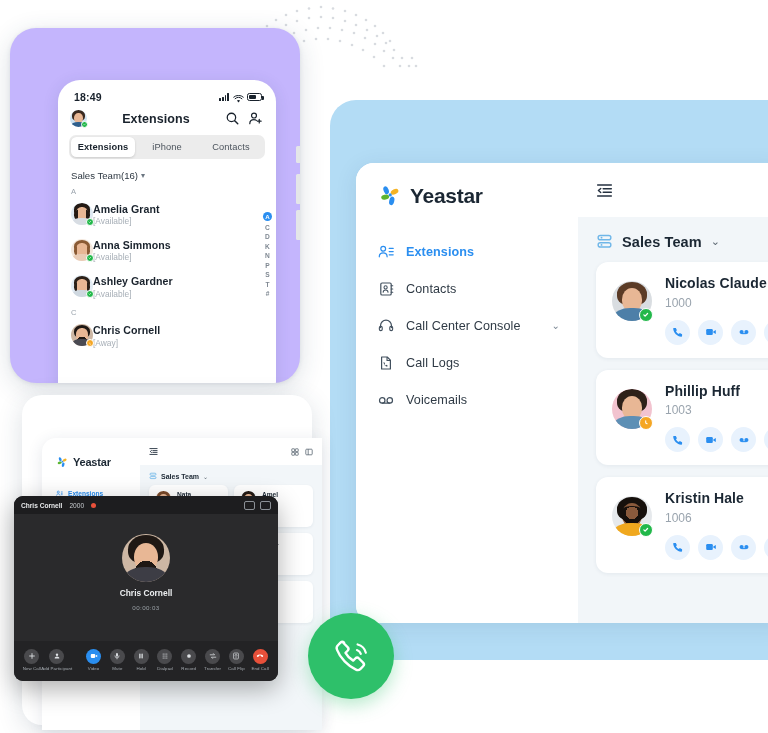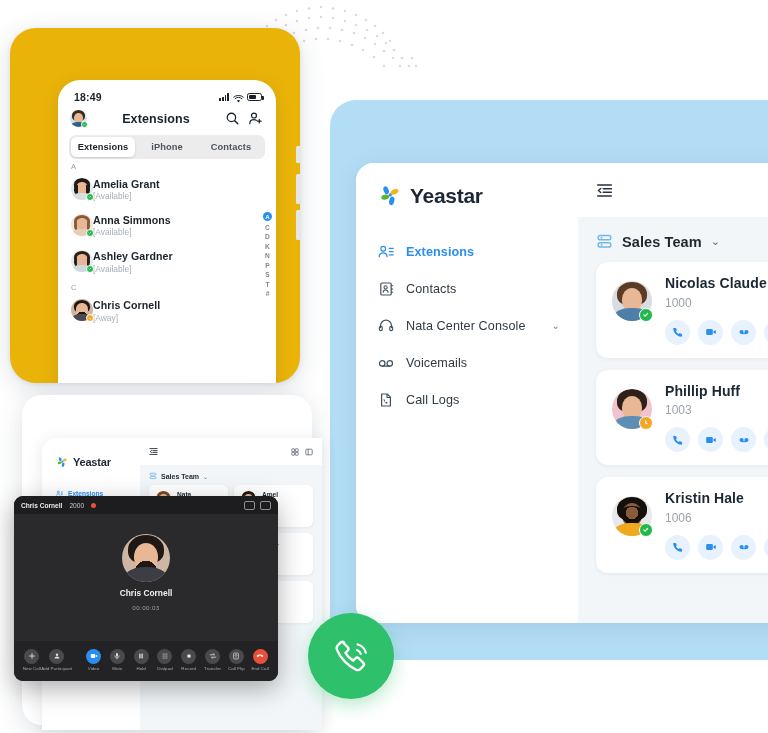--- a/index.html
+++ b/index.html
@@ -11,21 +11,21 @@
   }
   #stage { position: relative; width: 768px; height: 733px; background:#fff; }
 
   
   .dot-arc { position:absolute; left:226px; top:2px; width:196px; height:72px; }
   .dot-arc svg { display:block; }
 
   
   .phone {
     position:absolute; left:10px; top:28px; width:290px; height:355px;
-    background:#eab308; border-radius:26px;
+    background:#c4b5fd; border-radius:26px;
     box-shadow: 0 6px 26px rgba(40,60,90,.16), 0 1px 4px rgba(40,60,90,.10);
     overflow:hidden;
   }
   .phone-inner {
     position:absolute; left:48px; top:52px; width:218px; height:330px;
     background:#fff; border-radius:22px 22px 0 0;
     box-shadow: 0 3px 16px rgba(40,60,90,.13);
     overflow:hidden;
   }
   .statusbar {
@@ -57,21 +57,21 @@
   .badge.away   { background:#f5a623; }
   .badge.busy   { background:#e64545; }
   .badge svg { width:62%; height:62%; display:block; }
 
   .ph-tabs {
     margin:0 11px; background:#ececec; border-radius:7px; padding:2px;
     display:flex; gap:0;
   }
   .ph-tab {
     flex:1; text-align:center; font-size:9.3px; color:#4c545d; padding:5px 0 5px;
-    border-radius:5.5px; letter-spacing:.1px;font-weight:bold;
+    border-radius:5.5px; letter-spacing:.1px;
   }
   .ph-tab.active { background:#fff; color:#19222c; font-weight:600;
     box-shadow:0 1px 2.5px rgba(0,0,0,.14); }
 
   .ph-group { padding:11px 13px 3px; font-size:9.6px; color:#2d3741; display:flex; align-items:center; gap:3px;}
   .ph-group .chev{font-size:8px;color:#6b7681;}
   .ph-letter { padding:3px 13px 1px; font-size:7.6px; color:#9aa3ac; }
 
   .ph-row { display:flex; padding:6px 13px; }
   .ph-row .nm { font-size:10.6px; font-weight:600; color:#19222c; line-height:1.25; letter-spacing:.05px;}
@@ -372,20 +372,24 @@
           </svg>
         </div>
       </div>
 
       <div class="ph-tabs">
         <div class="ph-tab active">Extensions</div>
         <div class="ph-tab">iPhone</div>
         <div class="ph-tab">Contacts</div>
       </div>
 
+      <div class="ph-group">
+        <span>Sales Team(16)</span>
+        <span class="chev">▾</span>
+      </div>
 
       <div class="ph-letter">A</div>
 
       <div class="ph-row">
         <div class="avatar" style="width:22px;height:22px;">
           <div class="ring">
               <div class="face">
             <div class="bg" style="background:#dfeaf3"></div>
             <div class="hair" style="background:#241a14"></div>
             <div class="skin"></div>
@@ -535,44 +539,44 @@
 
 
         <div class="nav-item">
           <span class="ni">
             <svg viewBox="0 0 20 20" aria-hidden="true">
               <path d="M3.2 12V9.5a6.8 6.8 0 0 1 13.6 0V12" stroke="currentColor" stroke-width="1.5" fill="none" stroke-linecap="round"></path>
               <rect x="1.7" y="10.4" width="3.6" height="5.4" rx="1.7" stroke="currentColor" stroke-width="1.4" fill="none"></rect>
               <rect x="14.7" y="10.4" width="3.6" height="5.4" rx="1.7" stroke="currentColor" stroke-width="1.4" fill="none"></rect>
             </svg>
           </span>
-          <span>Nata Center Console</span>
+          <span>Call Center Console</span>
           <span class="chev">⌄</span>
+        </div>
+
+        <div class="nav-item">
+          <span class="ni">
+            <svg viewBox="0 0 20 20" aria-hidden="true">
+              <path d="M4.5 2.5h7l4 4v11h-11z" stroke="currentColor" stroke-width="1.5" fill="none" stroke-linejoin="round"></path>
+              <path d="M11.3 2.6v4.2h4.2" stroke="currentColor" stroke-width="1.4" fill="none"></path>
+              <path d="M7.2 10.4c.3 2.3 2 4 4.3 4.3l.5-1.5-1.7-.9-.8.8a4 4 0 0 1-1.5-1.5l.8-.8-.9-1.7-1.5.5z" fill="currentColor"></path>
+            </svg>
+          </span>
+          <span>Call Logs</span>
         </div>
 
         <div class="nav-item">
           <span class="ni">
             <svg viewBox="0 0 20 20" aria-hidden="true">
               <circle cx="5.3" cy="10.5" r="3.4" stroke="currentColor" stroke-width="1.5" fill="none"></circle>
               <circle cx="14.7" cy="10.5" r="3.4" stroke="currentColor" stroke-width="1.5" fill="none"></circle>
               <path d="M5.3 13.9h9.4" stroke="currentColor" stroke-width="1.5" stroke-linecap="round"></path>
             </svg>
           </span>
           <span>Voicemails</span>
-        </div>
-
-        <div class="nav-item">
-          <span class="ni">
-            <svg viewBox="0 0 20 20" aria-hidden="true">
-              <path d="M4.5 2.5h7l4 4v11h-11z" stroke="currentColor" stroke-width="1.5" fill="none" stroke-linejoin="round"></path>
-              <path d="M11.3 2.6v4.2h4.2" stroke="currentColor" stroke-width="1.4" fill="none"></path>
-              <path d="M7.2 10.4c.3 2.3 2 4 4.3 4.3l.5-1.5-1.7-.9-.8.8a4 4 0 0 1-1.5-1.5l.8-.8-.9-1.7-1.5.5z" fill="currentColor"></path>
-            </svg>
-          </span>
-          <span>Call Logs</span>
         </div>
 
 
 
       </div>
     </div>
 
     <div class="app-main">
       <div class="app-topbar">
         <span class="collapse-ico">

